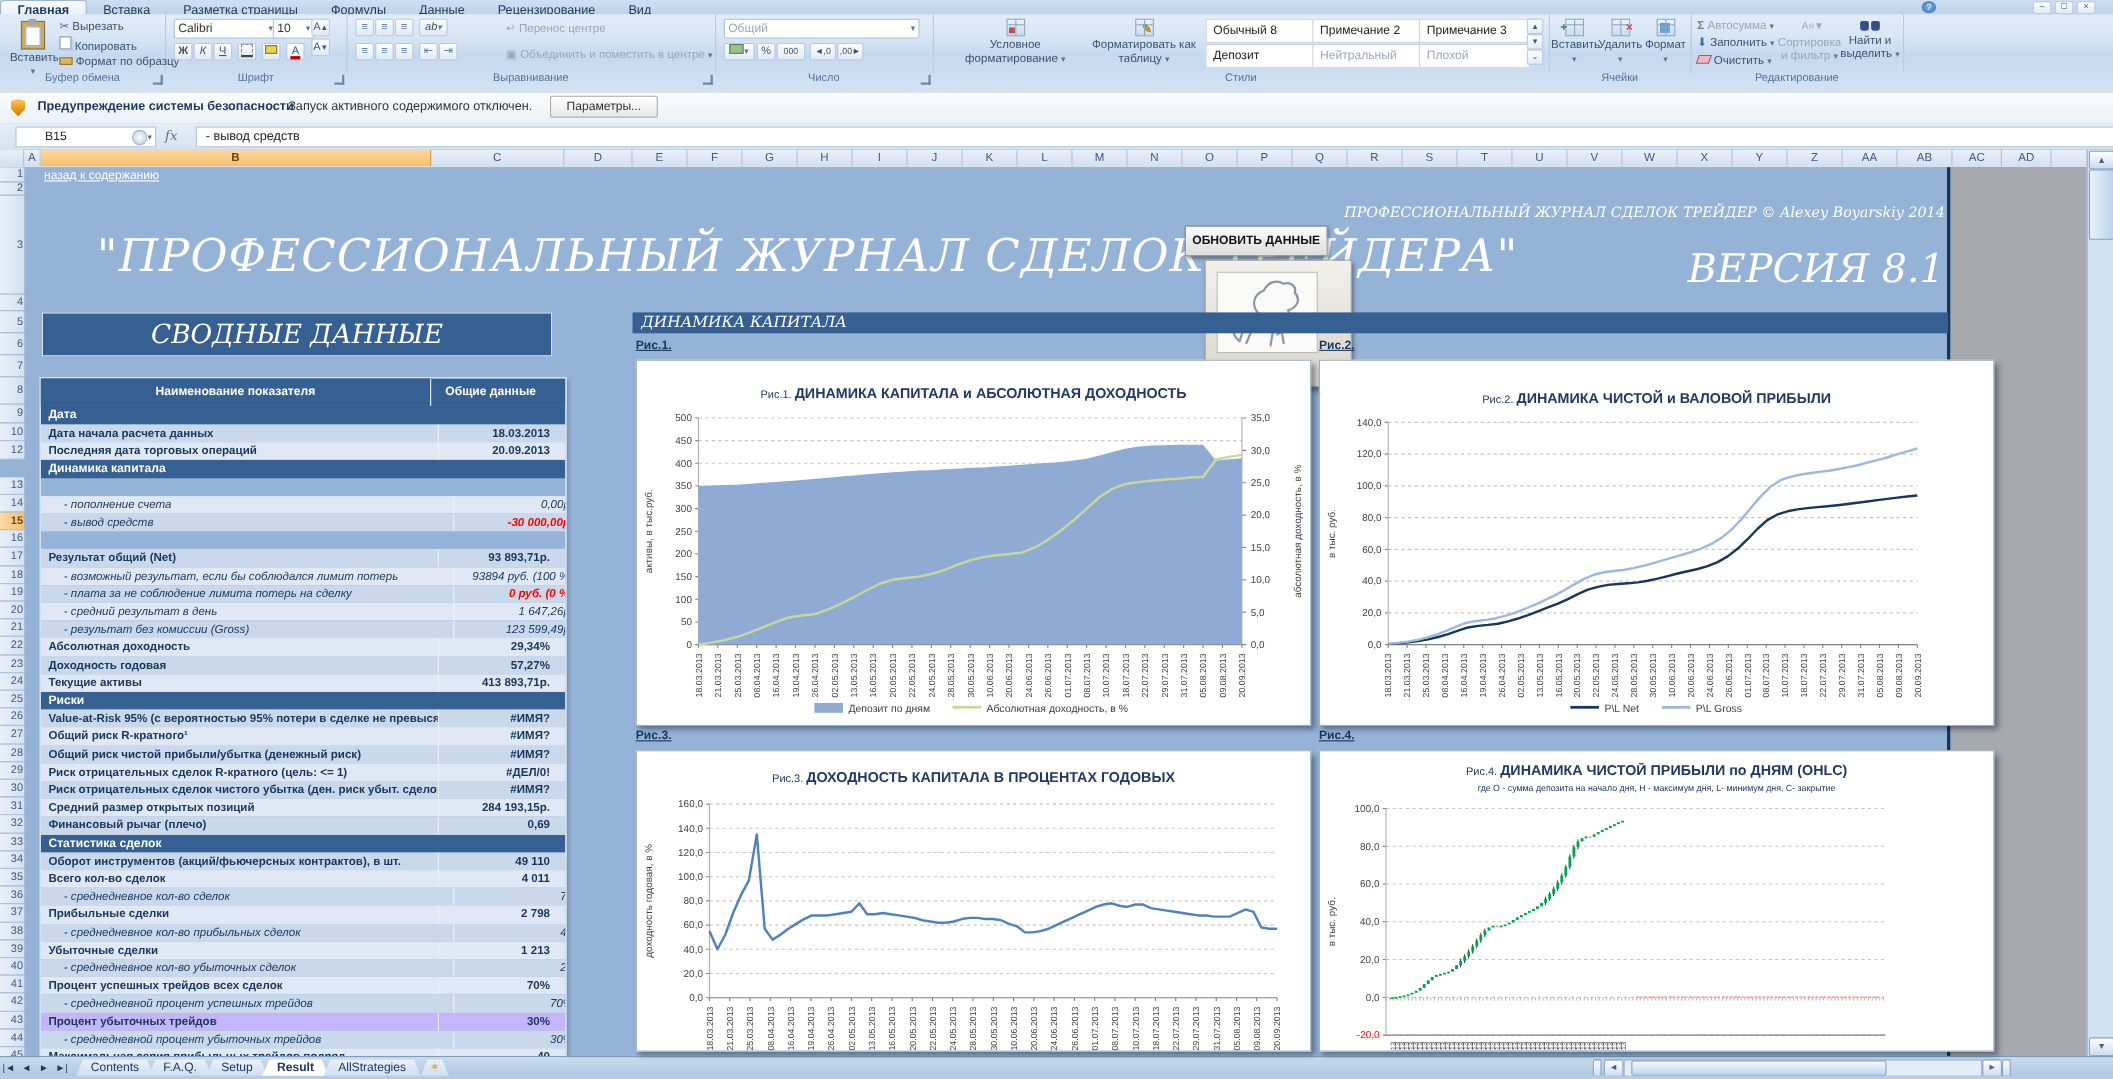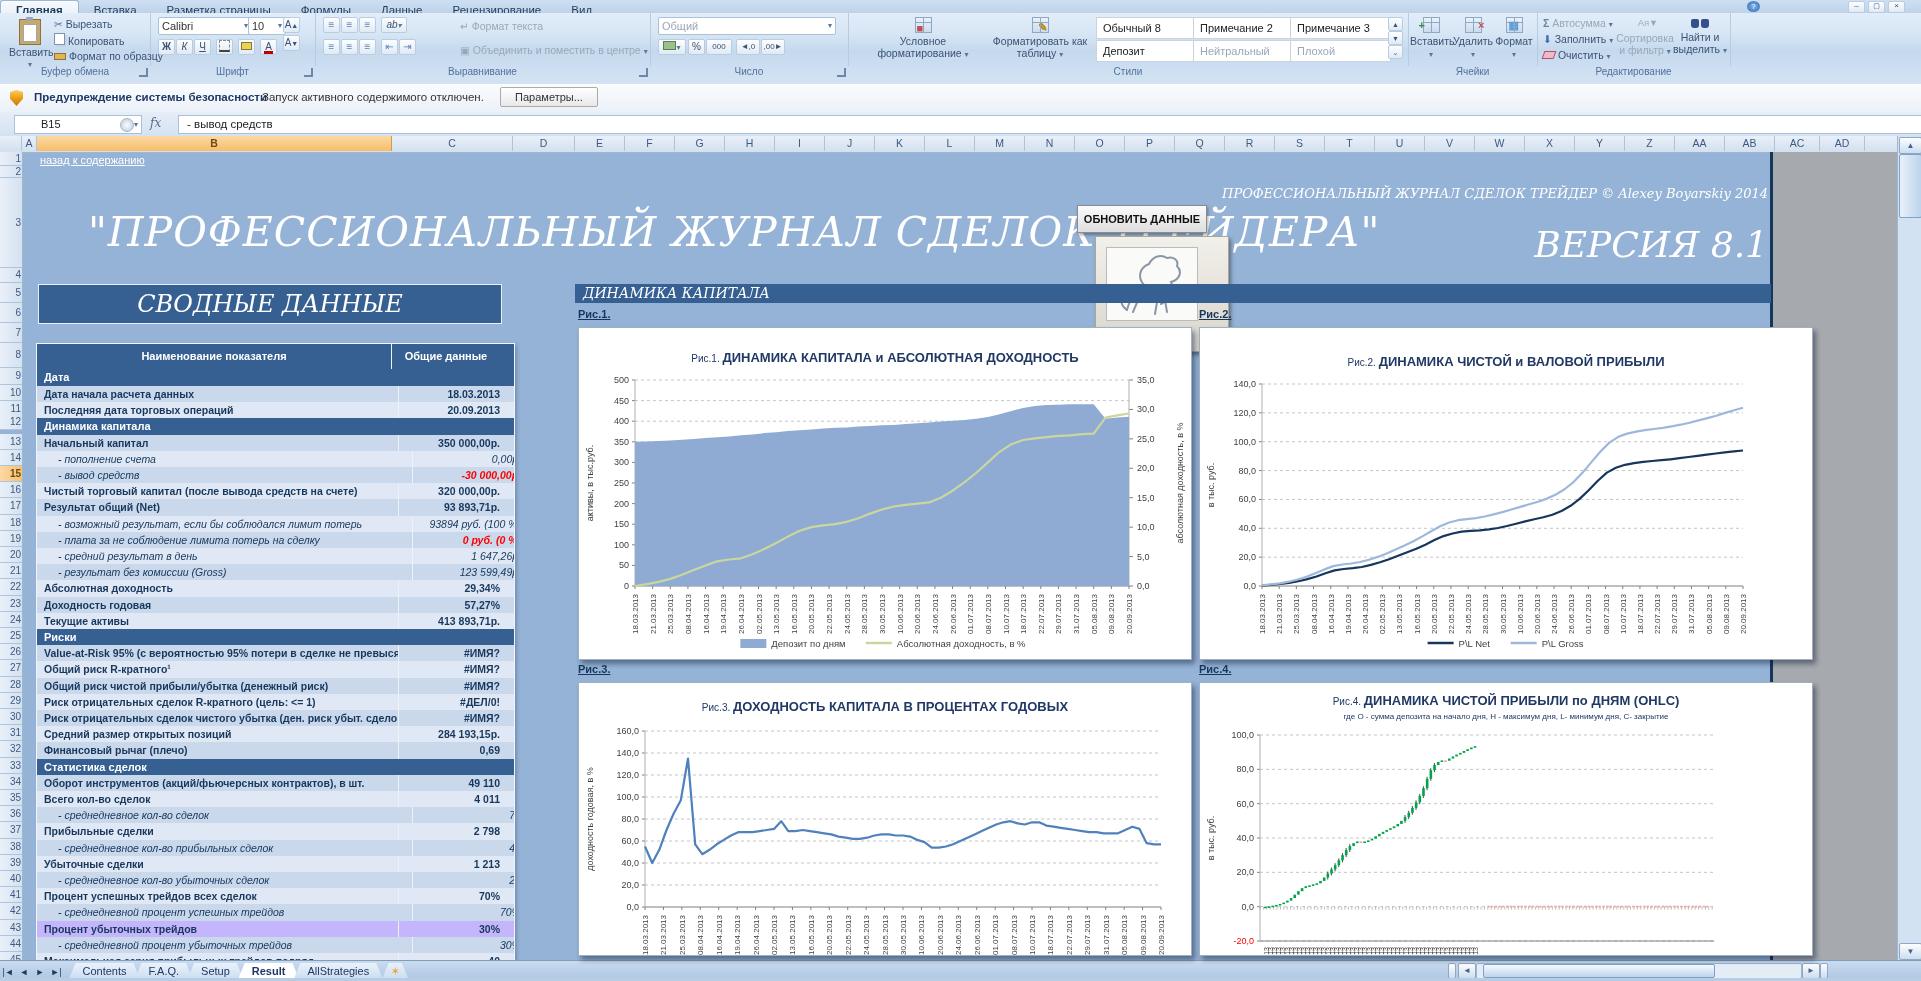--- a/index.html
+++ b/index.html
@@ -140,21 +140,21 @@
     <div class="rg" style="left:315px;width:335px;">
       <div class="abs sq" style="left:8px;top:4px;color:#5C83B4;">≡</div>
       <div class="abs sq" style="left:26px;top:4px;color:#5C83B4;">≡</div>
       <div class="abs sq" style="left:44px;top:4px;color:#5C83B4;">≡</div>
       <div class="abs sq" style="left:66px;top:4px;width:24px;font-style:italic;">ab<span class="dd">▾</span></div>
       <div class="abs sq" style="left:8px;top:26px;color:#5C83B4;">≡</div>
       <div class="abs sq" style="left:26px;top:26px;color:#5C83B4;">≡</div>
       <div class="abs sq" style="left:44px;top:26px;color:#5C83B4;">≡</div>
       <div class="abs sq" style="left:66px;top:26px;color:#5C83B4;">⇤</div>
       <div class="abs sq" style="left:84px;top:26px;color:#5C83B4;">⇥</div>
-      <div class="abs rsmall muted" style="left:145px;top:6px;"><span>↵</span> <span>Формат текста</span></div>
+      <div class="abs rsmall muted" style="left:145px;top:6px;"><span>↵</span> <span>Перенос центре</span></div>
       <div class="abs rsmall muted" style="left:145px;top:30px;"><span>▣</span> <span>Объединить и поместить в центре</span> <span class="dd">▾</span></div>
       <div class="glabel">Выравнивание</div>
       <div class="launcher"></div>
     </div>
 
     <div class="rg" style="left:650px;width:198px;">
       <div class="abs inputbox muted" style="left:8px;top:4px;width:170px;color:#9AA7B8;"><span>Общий</span><span class="dd" style="float:right;">▾</span></div>
       <div class="abs sq" style="left:8px;top:26px;width:26px;"><span style="display:inline-block;width:11px;height:7px;background:#9CC08C;border:1px solid #5E8050;"></span><span class="dd">▾</span></div>
       <div class="abs sq" style="left:38px;top:26px;">%</div>
       <div class="abs sq" style="left:56px;top:26px;width:24px;font-size:8px;">000</div>
@@ -289,21 +289,21 @@
       <div class="rowcell" style="top: 14px; height: 11px; line-height: 11px;">2</div>
       <div class="rowcell" style="top: 26px; height: 89px; line-height: 89px;">3</div>
       <div class="rowcell" style="top: 116px; height: 14px; line-height: 14px;">4</div>
       <div class="rowcell" style="top: 131px; height: 19px; line-height: 19px;">5</div>
       <div class="rowcell" style="top: 151px; height: 19px; line-height: 19px;">6</div>
       <div class="rowcell" style="top: 171px; height: 19px; line-height: 19px;">7</div>
       <div class="rowcell" style="top: 191px; height: 24px; line-height: 24px;">8</div>
       <div class="rowcell" style="top: 216px; height: 16px; line-height: 16px;">9</div>
       <div class="rowcell" style="top: 233px; height: 15.2px; line-height: 15.2px;">10</div>
       <div class="rowcell" style="top: 249.2px; height: 15.2px; line-height: 15.2px;">11</div>
-      <div class="rowcell" style="top: 262px; height: 15.2px; line-height: 15.2px;">12</div>
+      <div class="rowcell" style="top: 250px; height: 15.2px; line-height: 15.2px;">12</div>
       <div class="rowcell" style="top: 281.6px; height: 15.2px; line-height: 15.2px;">13</div>
       <div class="rowcell" style="top: 297.8px; height: 15.2px; line-height: 15.2px;">14</div>
       <div class="rowcell sel" style="top: 314px; height: 15.2px; line-height: 15.2px;">15</div>
       <div class="rowcell" style="top: 330.2px; height: 15.2px; line-height: 15.2px;">16</div>
       <div class="rowcell" style="top: 346.4px; height: 15.2px; line-height: 15.2px;">17</div>
       <div class="rowcell" style="top: 362.6px; height: 15.2px; line-height: 15.2px;">18</div>
       <div class="rowcell" style="top: 378.8px; height: 15.2px; line-height: 15.2px;">19</div>
       <div class="rowcell" style="top: 395px; height: 15.2px; line-height: 15.2px;">20</div>
       <div class="rowcell" style="top: 411.2px; height: 15.2px; line-height: 15.2px;">21</div>
       <div class="rowcell" style="top: 427.4px; height: 15.2px; line-height: 15.2px;">22</div>
@@ -379,38 +379,30 @@
         <div class="tlabel boldrow">Дата начала расчета данных</div>
         <div class="tvalue boldrow">18.03.2013</div>
       </div>
       <div class="trow" style="top: 58.2px; height: 16.2px; background: rgb(223, 232, 244);">
         <div class="tlabel boldrow">Последняя дата торговых операций</div>
         <div class="tvalue boldrow">20.09.2013</div>
       </div>
       <div class="trow" style="top: 74.4px; height: 16.2px; background: rgb(55, 96, 146);">
         <div class="sec">Динамика капитала</div>
       </div>
-      <div class="trow" style="top: 90.6px; height: 16.2px; background: rgb(201, 216, 235);">
-        <div class="tlabel boldrow">Начальный капитал</div>
-        <div class="tvalue boldrow">350 000,00р.</div>
-      </div>
       <div class="trow" style="top: 106.8px; height: 16.2px; background: rgb(223, 232, 244);">
         <div class="tlabel sub">- пополнение счета</div>
         <div class="tvalue sub">0,00р.</div>
       </div>
       <div class="trow" style="top: 123px; height: 16.2px; background: rgb(201, 216, 235);">
         <div class="tlabel sub">- вывод средств</div>
         <div class="tvalue sub boldrow redtxt">-30 000,00р.</div>
       </div>
       <div style="left: 0px; top: 121px; width: 351px; height: 15.2px; border: 2px solid rgb(0, 0, 0);"></div>
       <div style="left: 351px; top: 134.2px; width: 5px; height: 5px; background: rgb(0, 0, 0); border: 1px solid rgb(255, 255, 255);"></div>
-      <div class="trow" style="top: 139.2px; height: 16.2px; background: rgb(223, 232, 244);">
-        <div class="tlabel boldrow">Чистый торговый капитал (после вывода средств на счете)</div>
-        <div class="tvalue boldrow">320 000,00р.</div>
-      </div>
       <div class="trow" style="top: 155.4px; height: 16.2px; background: rgb(201, 216, 235);">
         <div class="tlabel boldrow">Результат общий (Net)</div>
         <div class="tvalue boldrow">93 893,71р.</div>
       </div>
       <div class="trow" style="top: 171.6px; height: 16.2px; background: rgb(223, 232, 244);">
         <div class="tlabel sub">- возможный результат, если бы соблюдался лимит потерь</div>
         <div class="tvalue sub">93894 руб. (100 %)</div>
       </div>
       <div class="trow" style="top: 187.8px; height: 16.2px; background: rgb(201, 216, 235);">
         <div class="tlabel sub">- плата за не соблюдение лимита потерь на сделку</div>

